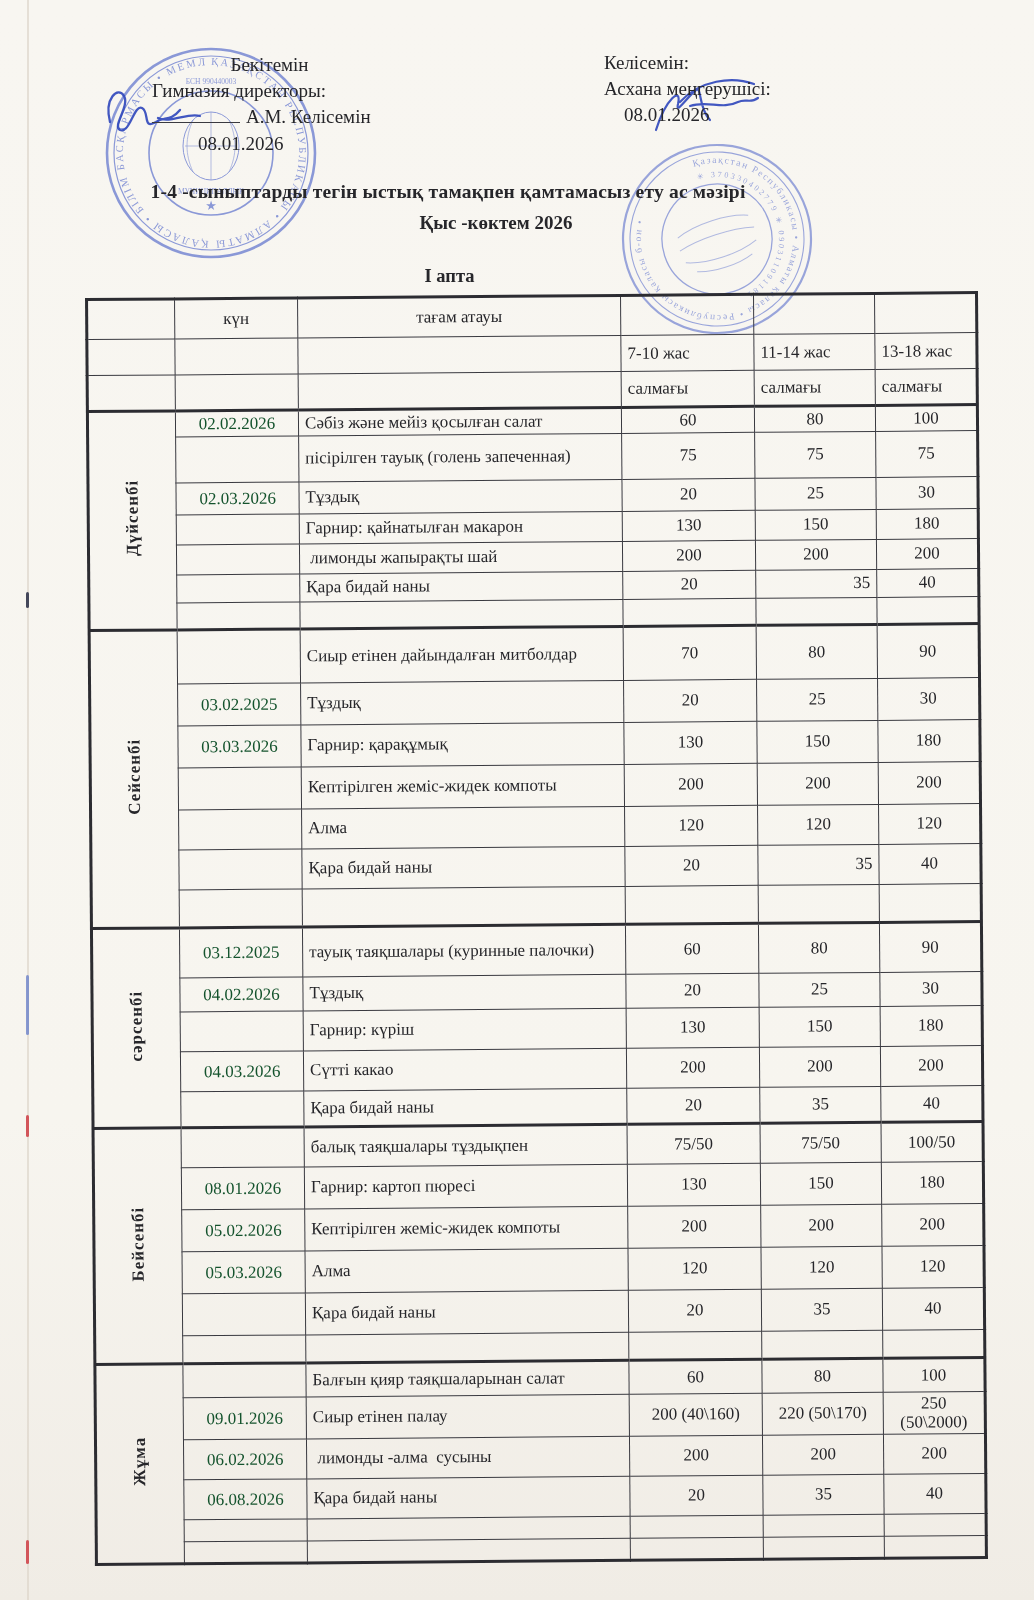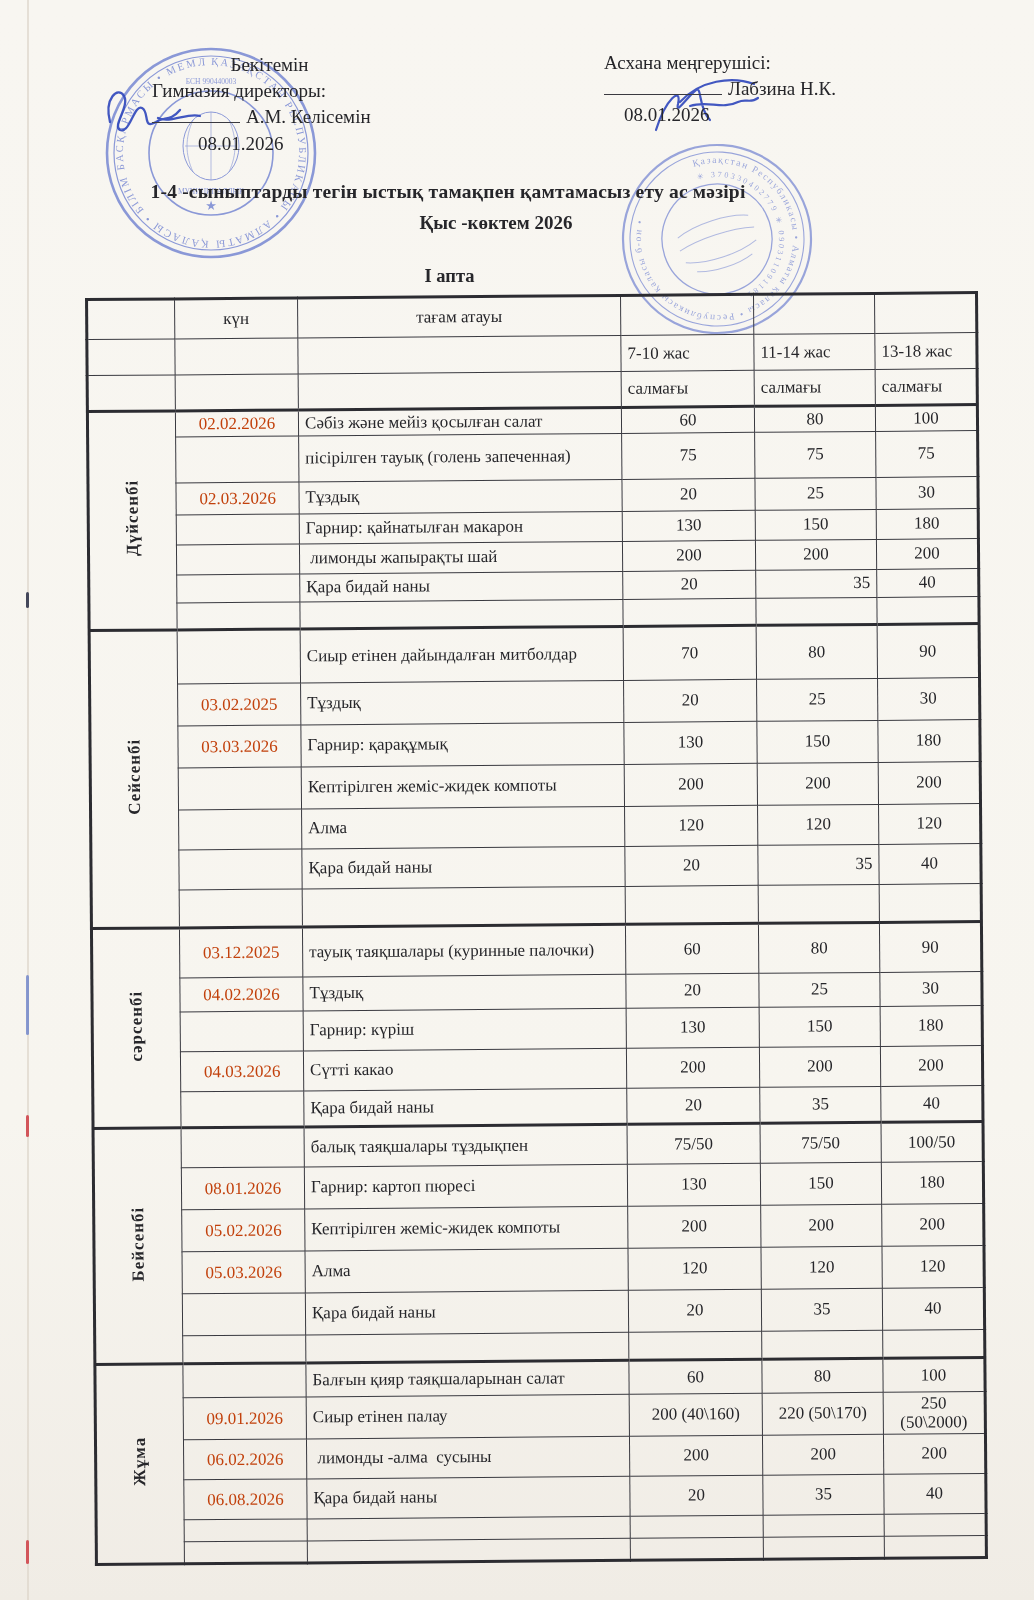--- a/index.html
+++ b/index.html
@@ -63,21 +63,21 @@
   tr.thick-top td,tr.thick-top th{border-top:3px solid #2c2c31;}
   thead tr.hrow1{height:40px;}
   thead tr.hrow2{height:36px;}
   thead tr.hrow3{height:36px;}
   th.h-kun,th.h-dish{font-weight:bold;text-align:center;font-size:17.5px;}
   td.age-cell{font-weight:bold;text-align:left;padding-left:7px;font-size:17px;}
   td.weight-cell{text-align:left;padding-left:7px;font-size:16.5px;}
   td.day-cell{text-align:center;padding:0;}
   span.vert{writing-mode:vertical-rl;transform:rotate(180deg);font-weight:bold;
     font-size:17px;letter-spacing:1px;white-space:nowrap;}
-  td.date-cell{text-align:center;font-size:16.5px;color:#c2410c;padding:1px 2px;}
+  td.date-cell{text-align:center;font-size:16.5px;color:#14532d;padding:1px 2px;}
   td.dish-cell{text-align:left;font-size:17px;padding:1px 7px;line-height:1.18;white-space:pre-wrap;}
   td.val-cell{text-align:center;font-size:17px;line-height:1.1;}
   td.val-right{text-align:right;padding-right:2px;}
 </style>
 </head>
 <body>
 
 <div class="page">
 
   <div class="edge-line"></div>
@@ -134,22 +134,22 @@
   </svg>
 
   <div class="approve approve-left">
     <div class="t-center">Бекітемін</div>
     <div>Гимназия директоры:</div>
     <div class="sig-row"><span class="sig-line"></span><span>А.М. Келісемін</span></div>
     <div class="date-line">08.01.2026</div>
   </div>
 
   <div class="approve approve-right">
+    <div>Келісемін:</div>
     <div>Асхана меңгерушісі:</div>
-    <div class="sig-row"><span class="sig-line-r"></span><span>Лабзина Н.К.</span></div>
     <div class="date-line-r">08.01.2026</div>
   </div>
 
   <div class="doc-title">1-4 -сыныптарды тегін ыстық тамақпен қамтамасыз ету ас мәзірі</div>
   <div class="doc-subtitle">Қыс -көктем  2026</div>
   <div class="week-label">I апта</div>
 
   <div class="table-wrap">
     <table class="menu">
       <colgroup>

